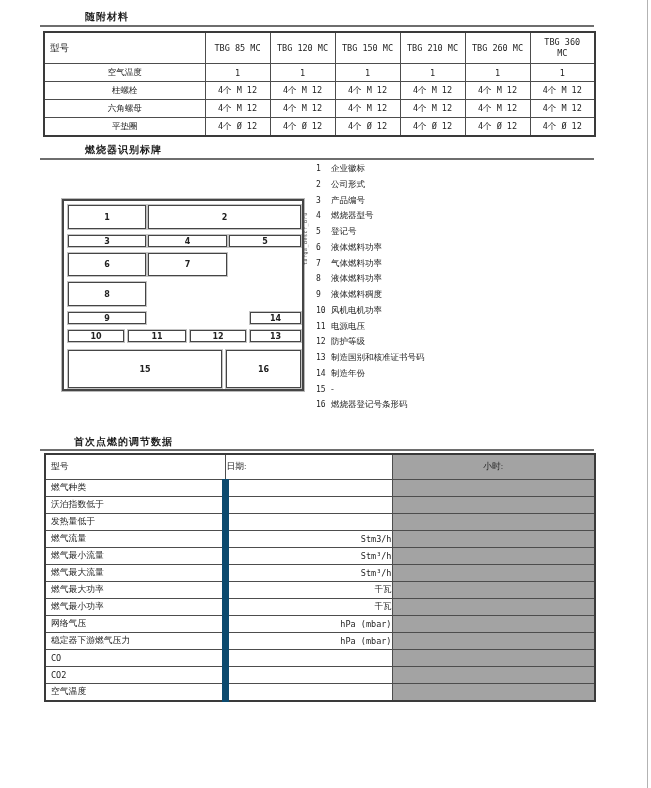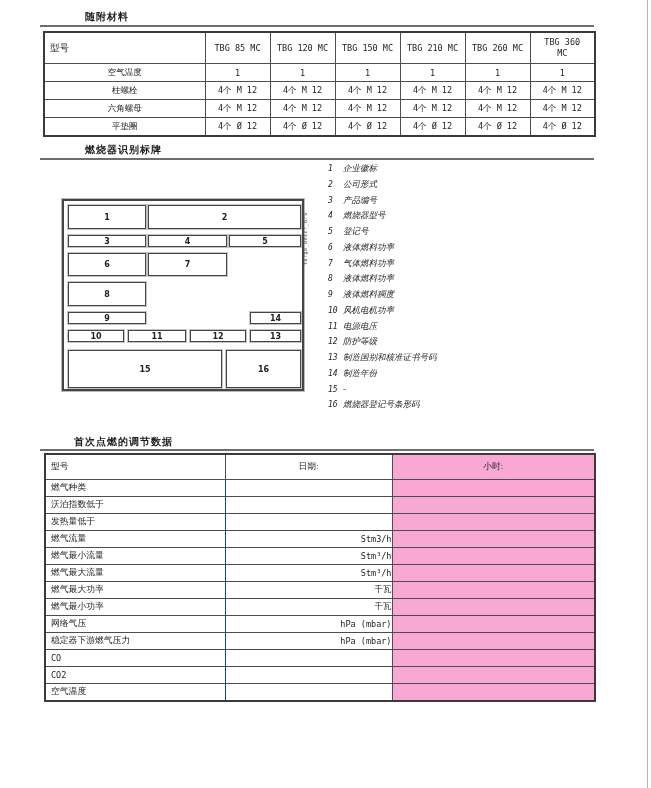--- a/index.html
+++ b/index.html
@@ -54,26 +54,26 @@
   }
   .lg{line-height:14.75px;font-size:8.5px;white-space:nowrap;color:#1d1d1d;}
   .lg-n{display:inline-block;width:15px;font-family:"DejaVu Sans Mono",monospace;font-size:8px;}
 
   
   #tbl2{width:550px;border:2px solid #3a3a3a;}
   #tbl2 td{font-size:8.8px;}
   #tbl2 tr{border-bottom:1px solid #4d4d4d;}
   #tbl2 tr.hdr td{height:22px;}
   #tbl2 tr.data td{height:14px;}
-  #tbl2 td.c1{padding:0 5px;text-align:left;border-right:1px solid #0c4a6e;}
+  #tbl2 td.c1{padding:0 5px;text-align:left;border-right:7px solid #0c4a6e;}
   #tbl2 tr.hdr td.c1{border-right:1px solid #4d4d4d;}
-  #tbl2 td.c2{text-align:center;border-right:1px solid #4d4d4d;}
+  #tbl2 td.c2{border-right:1px solid #4d4d4d;}
   #tbl2 td.unit{text-align:right;padding:0 0;border-right:1px solid #4d4d4d;
     font-family:"DejaVu Sans Mono",monospace;font-size:8.5px;}
-  #tbl2 td.c3{background:#f9a8d4;}
+  #tbl2 td.c3{background:#a3a3a3;}
 </style>
 </head>
 <body>
 
 <div id="page">
 
   <div class="abs sec-title" style="left:40px;top:11px;">随附材料</div>
   <div class="abs rule" style="left:40px;top:25px;width:554px;"></div>
 
   <table id="tbl1" class="abs" style="left:43px;top:31px;">
@@ -185,21 +185,21 @@
     <div class="pb" style="left:4px;top:149px;width:154px;height:38px;">
         <span>15</span>
       </div>
     <div class="pb" style="left:162px;top:149px;width:75px;height:38px;">
         <span>16</span>
       </div>
   </div>
 
   <div id="fig-caption" class="abs" style="left:302px;top:197px;">targa_descr_bru</div>
 
-  <div class="abs" style="left:328px;top:161px;font-style:italic;">
+  <div class="abs" style="left:316px;top:161px;">
     <div class="lg"><span class="lg-n">1</span><span>企业徽标</span></div>
     <div class="lg"><span class="lg-n">2</span><span>公司形式</span></div>
     <div class="lg"><span class="lg-n">3</span><span>产品编号</span></div>
     <div class="lg"><span class="lg-n">4</span><span>燃烧器型号</span></div>
     <div class="lg"><span class="lg-n">5</span><span>登记号</span></div>
     <div class="lg"><span class="lg-n">6</span><span>液体燃料功率</span></div>
     <div class="lg"><span class="lg-n">7</span><span>气体燃料功率</span></div>
     <div class="lg"><span class="lg-n">8</span><span>液体燃料功率</span></div>
     <div class="lg"><span class="lg-n">9</span><span>液体燃料稠度</span></div>
     <div class="lg"><span class="lg-n">10</span><span>风机电机功率</span></div>

